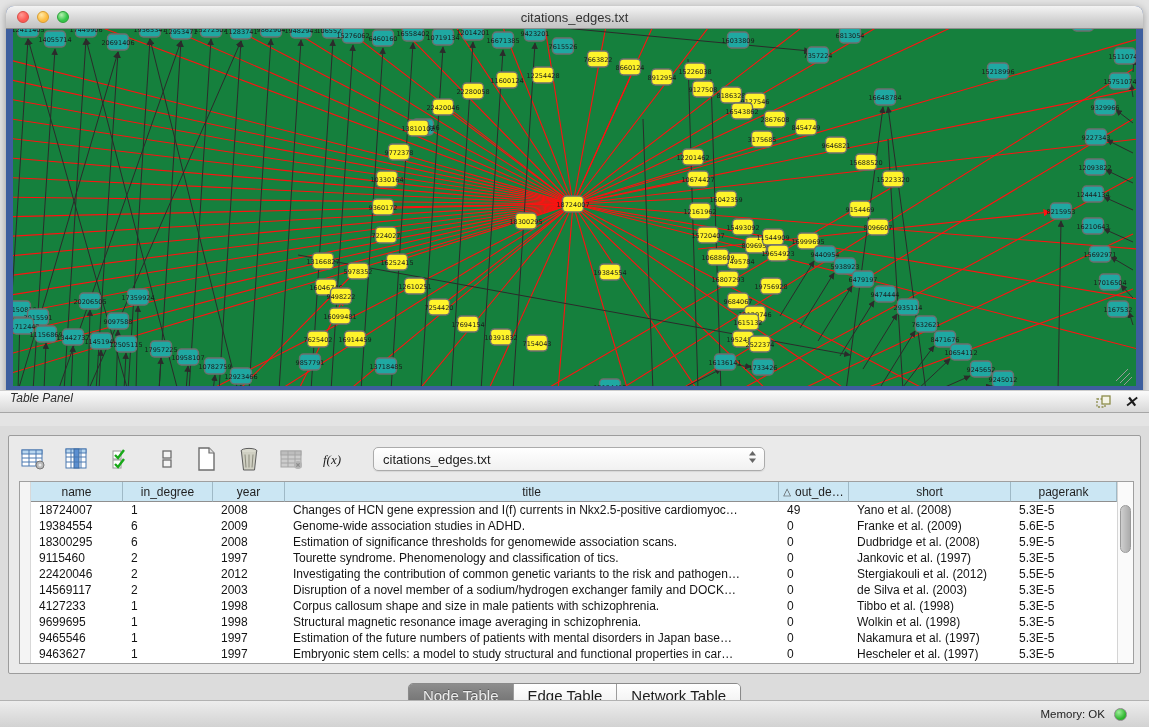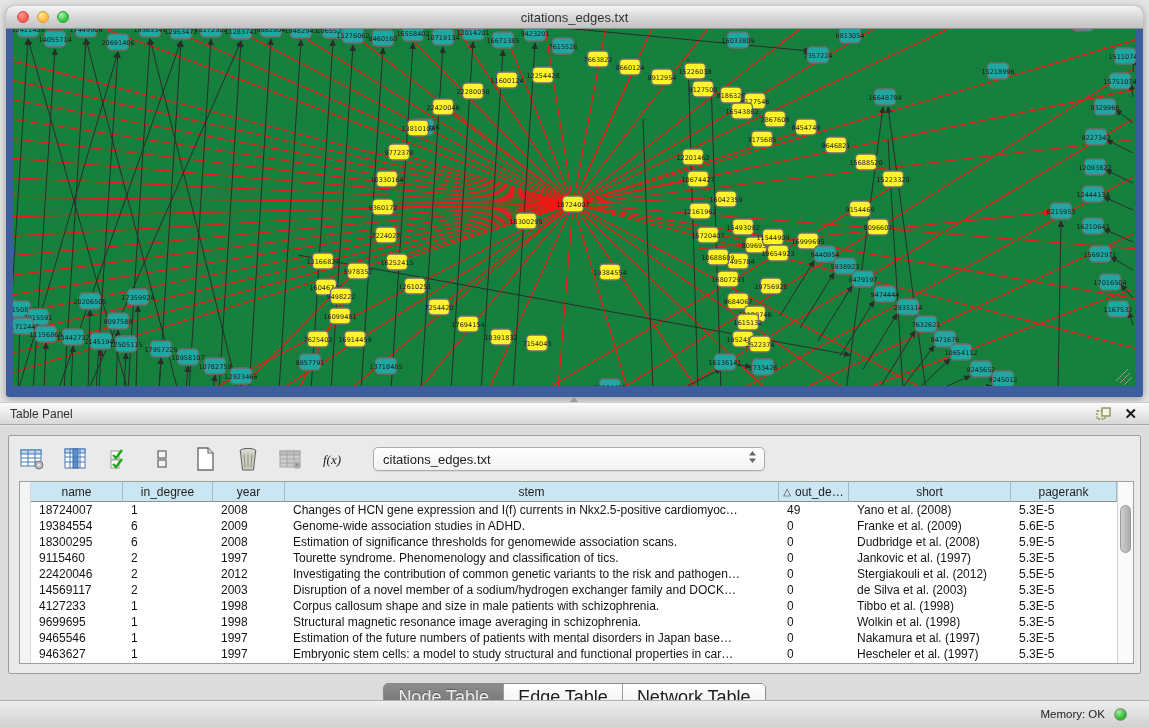--- a/index.html
+++ b/index.html
@@ -16,51 +16,51 @@
   .light.red{background:radial-gradient(circle at 35% 30%,#ff9a94,#fc5b55 60%);border:1px solid #d94a44;}
   .light.yellow{background:radial-gradient(circle at 35% 30%,#ffe9a8,#fdbc40 60%);border:1px solid #d89c2e;}
   .light.green{background:radial-gradient(circle at 35% 30%,#b6f0b0,#35c649 60%);border:1px solid #2aa138;}
   .wtitle{position:absolute;left:0;right:0;text-align:center;font-size:13px;color:#333;}
   .gcanvas{height:357px;background:#15803d;overflow:hidden;}
   .gcanvas svg{display:block;}
   
   .splitter{position:absolute;left:0;top:397px;width:100%;height:5px;}
   .splitter .grip{position:absolute;left:570px;top:0;width:0;height:0;border-left:4px solid transparent;border-right:4px solid transparent;border-bottom:5px solid #9a9a9a;}
   
-  .tp-header{position:absolute;left:0;top:402px;width:100%;height:23px;box-sizing:border-box;
+  .tp-header{position:absolute;left:0;top:390px;width:100%;height:23px;box-sizing:border-box;
     background:linear-gradient(#fbfbfb,#d8d8d8);border-top:1px solid #cdcdcd;border-bottom:1px solid #a6a6a6;
-    display:flex;align-items:center;}
+    display:flex;font-style:italic;}
   .tp-title{font-size:12px;color:#2e2e2e;margin-left:10px;}
   .tp-icons{margin-left:auto;margin-right:12px;display:flex;align-items:center;gap:13px;}
   .tp-float svg{display:block;}
   .tp-close{font-size:15px;font-weight:bold;color:#1a1a1a;line-height:14px;cursor:default;}
   .tp-body{position:absolute;left:0;top:426px;width:100%;height:274px;background:#dcdcdc;}
   .inner{position:absolute;left:8px;right:8px;top:9px;height:237px;background:#eaeaea;border:1px solid #9c9c9c;border-radius:2px;}
   
   .toolbar{display:flex;align-items:center;padding:8px 0 4px 10px;height:30px;}
-  .tbtn{width:27px;height:26px;display:flex;align-items:center;justify-content:center;margin-right:16px;}
+  .tbtn{width:27px;height:26px;display:flex;align-items:center;justify-content:flex-end;margin-right:16px;}
   .combo{margin-left:10px;width:392px;height:24px;box-sizing:border-box;border:1px solid #ababab;border-radius:5px;
     background:linear-gradient(#ffffff,#f1f1f1);display:flex;align-items:center;box-shadow:0 1px 1px rgba(0,0,0,.08);}
   .combo .val{font-size:13px;color:#1c1c1c;margin-left:9px;flex:1;white-space:nowrap;overflow:hidden;}
   .combo .step{margin-right:7px;}
   
   .tablewrap{margin:3px 6px 0 10px;height:181px;display:flex;border:1px solid #9f9f9f;background:#fff;overflow:hidden;}
   .gutter{width:10px;background:#f4f4f4;border-right:1px solid #d8d8d8;}
   .tgrid{flex:1;display:flex;flex-direction:column;min-width:0;}
   .trow{display:grid;grid-template-columns:92px 90px 72px 1fr 70px 162px 106px;}
   .th{height:20px;box-sizing:border-box;background:#cbe6f3;border-bottom:1px solid #8f8f8f;border-right:1px solid #9fb9c6;
     font-size:12px;color:#1f1f1f;display:flex;align-items:center;justify-content:center;white-space:nowrap;overflow:hidden;}
   .th .sort{font-size:10px;margin-right:4px;color:#444;}
   .td{height:16px;line-height:16px;font-size:12px;color:#141414;padding-left:8px;white-space:nowrap;overflow:hidden;box-sizing:border-box;}
   .vscroll{width:15px;background:#fafafa;border-left:1px solid #d4d4d4;position:relative;}
   .vthumb{position:absolute;left:2px;top:23px;width:9px;height:46px;border-radius:6px;background:linear-gradient(90deg,#cfcfcf,#ababab);border:1px solid #9a9a9a;}
   
   .tabsbar{position:absolute;left:0;right:0;top:247px;display:flex;justify-content:center;}
   .tabs{display:flex;border:1px solid #8a8a8a;border-radius:5px;overflow:hidden;box-shadow:0 1px 1px rgba(0,0,0,.15);}
-  .tab{padding:3px 14px;font-size:18px;background:linear-gradient(#ffffff,#efefef);color:#1d1d1d;border-right:1px solid #9c9c9c;}
+  .tab{padding:3px 14px;font-size:15px;background:linear-gradient(#ffffff,#efefef);color:#1d1d1d;border-right:1px solid #9c9c9c;}
   .tab:last-child{border-right:none;}
   .tab.selected{background:linear-gradient(#8d8d8d,#6e6e6e);color:#ececec;text-shadow:0 -1px 0 rgba(0,0,0,.3);}
   
   .statusbar{position:absolute;left:0;bottom:0;width:100%;height:27px;box-sizing:border-box;
     background:linear-gradient(#ededed,#d2d2d2);border-top:1px solid #b2b2b2;}
   .mem{position:absolute;right:44px;top:7px;font-size:11.5px;color:#222;text-align:center;}
   .memdot{position:absolute;right:22px;top:7px;width:13px;height:13px;border-radius:50%;
     background:radial-gradient(circle at 35% 30%,#9ef09a,#2db52d 65%);border:1px solid #8a8a8a;box-sizing:border-box;}
 </style>
 </head>
@@ -582,21 +582,21 @@
             <div class="th">
               <span>name</span>
             </div>
             <div class="th">
               <span>in_degree</span>
             </div>
             <div class="th">
               <span>year</span>
             </div>
             <div class="th">
-              <span>stem</span>
+              <span>title</span>
             </div>
             <div class="th">
               <span class="sort">△</span>
               <span>out_de…</span>
             </div>
             <div class="th">
               <span>short</span>
             </div>
             <div class="th">
               <span>pagerank</span>

